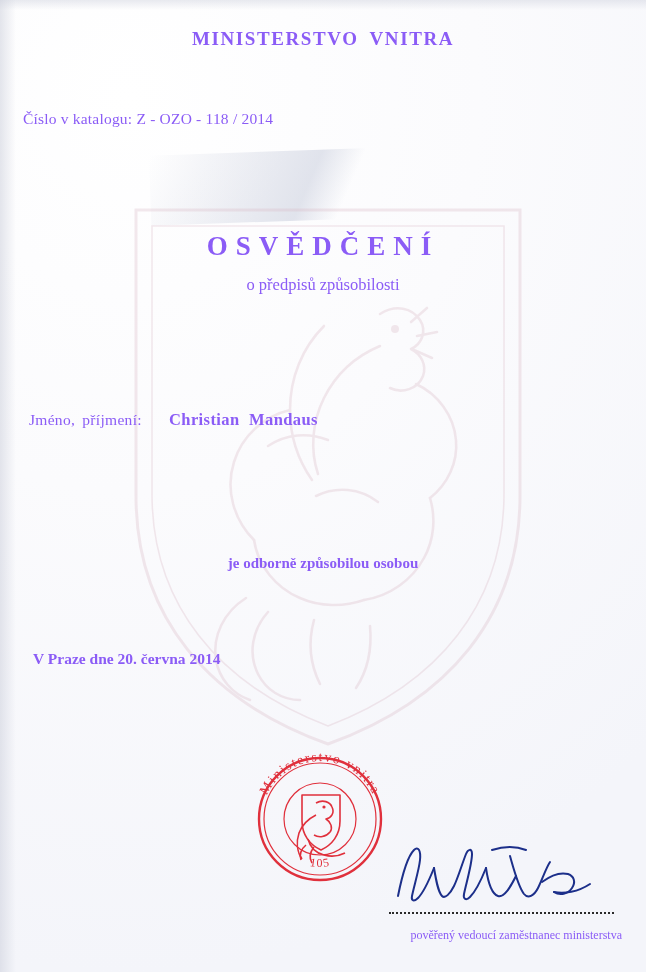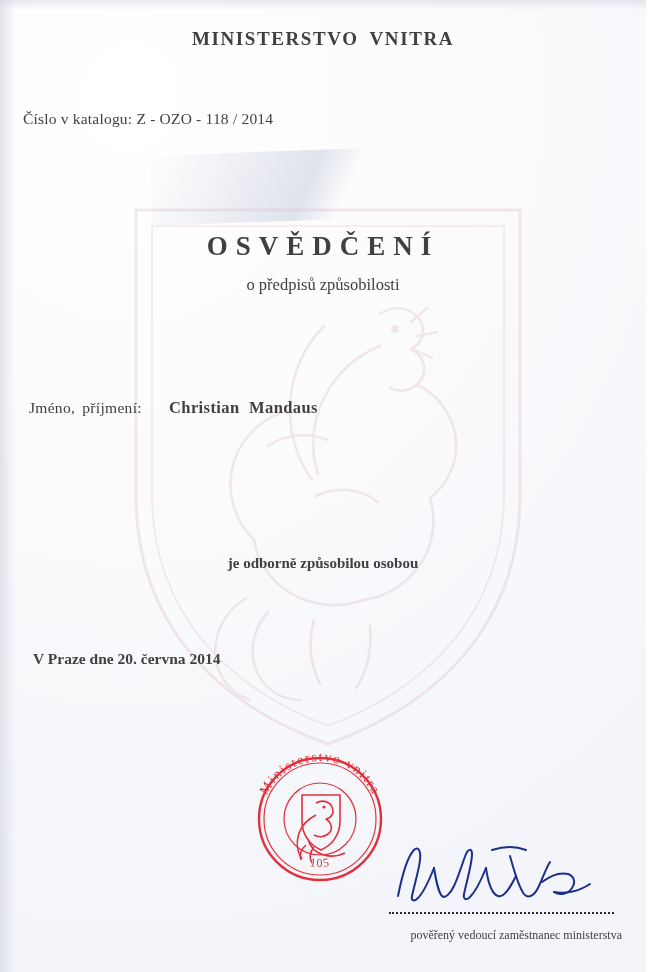--- a/index.html
+++ b/index.html
@@ -7,21 +7,21 @@
     padding: 0;
     background: #ffffff;
   }
   #page {
     position: relative;
     width: 646px;
     height: 972px;
     background: #fdfdfd;
     overflow: hidden;
     font-family: "Liberation Serif", serif;
-    color: #404040;
+    color: #8b5cf6;
   }
 
   
   #paper-tint {
     position: absolute;
     inset: 0;
     background:
       radial-gradient(120% 90% at 20% 10%, #ffffff 0%, #fbfbfd 45%, #f4f5fa 100%);
     pointer-events: none;
   }
@@ -103,20 +103,21 @@
     display: flex;
     align-items: baseline;
     font-size: 15.5px;
   }
   #name-label { width: 140px; letter-spacing: .3px; word-spacing: 3px; }
   #name-value {
     font-weight: bold;
     font-size: 16.5px;
     letter-spacing: .4px;
     word-spacing: 5px;
+    margin-top: 12px;
   }
 
   #birth-row {
     position: absolute;
     top: 440px;
     left: 29px;
     right: 30px;
     display: flex;
     align-items: center;
     font-size: 15.5px;

